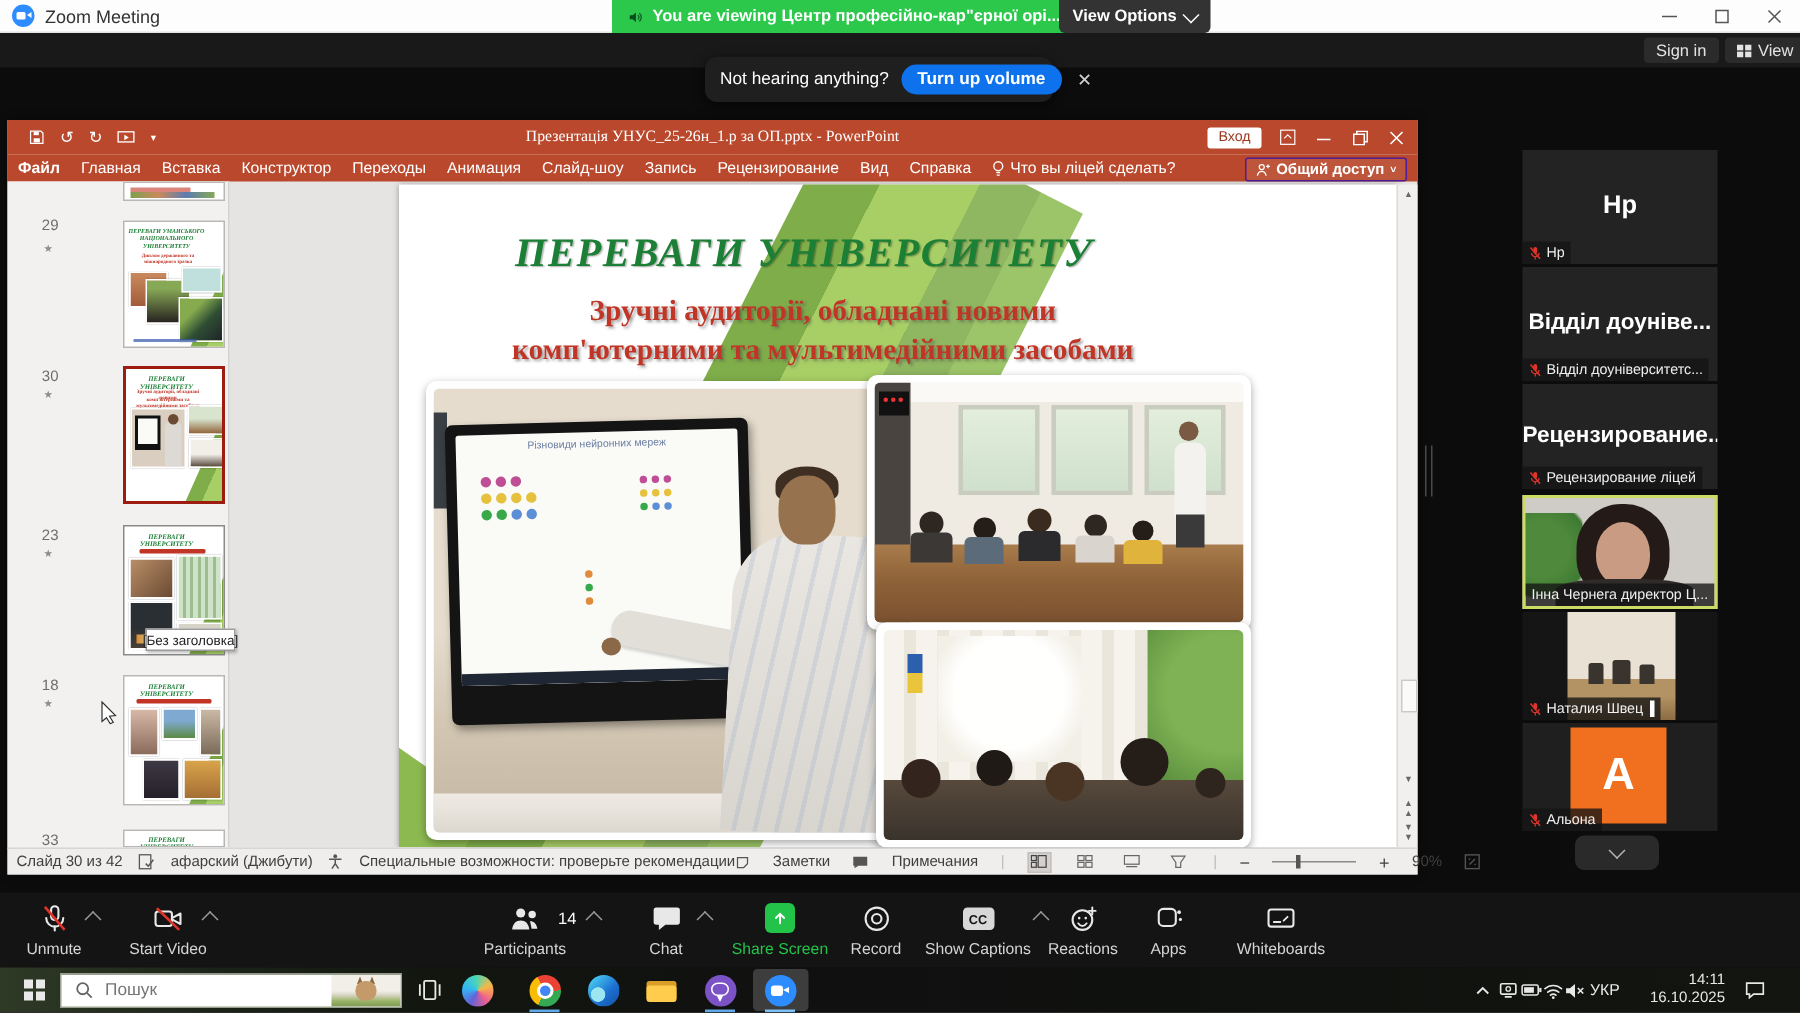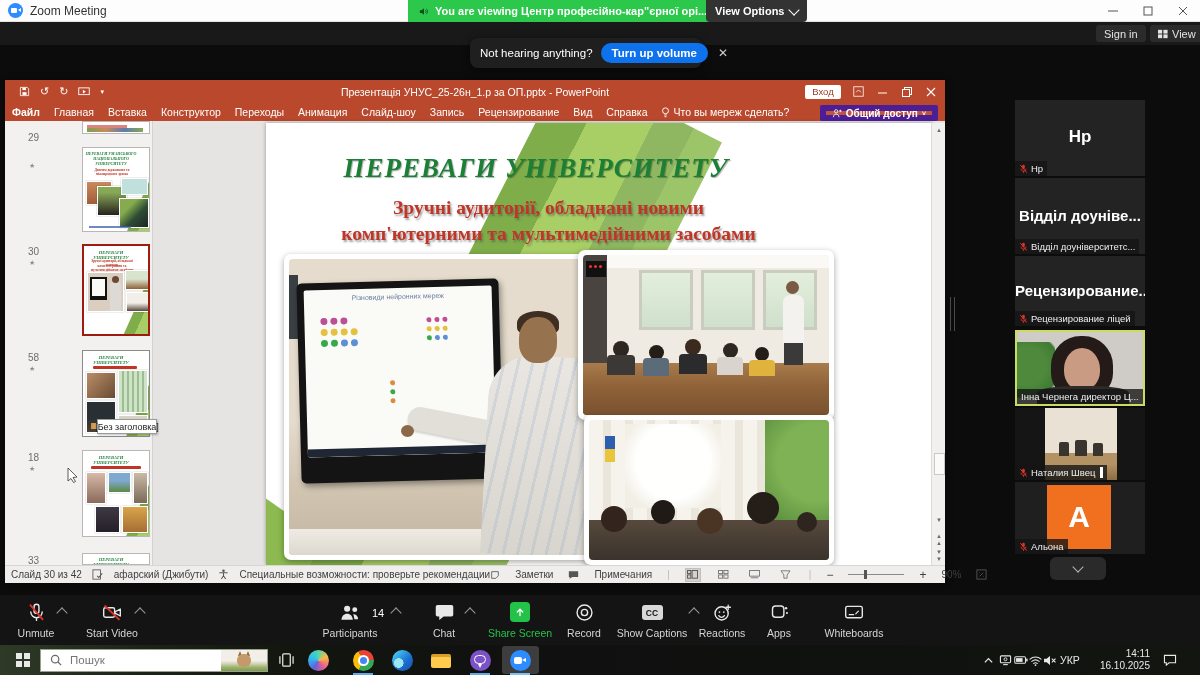--- a/index.html
+++ b/index.html
@@ -26,28 +26,28 @@
   
   .toast{position:absolute;left:470px;top:38px;width:232px;height:30px;background:#1f1f1f;border-radius:8px;display:flex;align-items:center;gap:8px;padding:0 10px;box-shadow:0 2px 8px rgba(0,0,0,.6);z-index:40;}
   .toast .msg{color:#fff;font-size:11.5px;white-space:nowrap;}
   .toast .action{background:#0E72ED;color:#fff;font-size:11.5px;font-weight:bold;border-radius:14px;padding:4px 11px;white-space:nowrap;}
   .toast .x{color:#cfcfcf;font-size:12px;margin-left:2px;}
 
   
   .ppt-window{position:absolute;left:5px;top:80px;width:940px;height:503px;background:#E6E4E2;box-shadow:0 0 6px rgba(0,0,0,.5);}
   .ppt-titlebar{position:absolute;left:0;top:0;width:940px;height:23px;background:#B9482C;display:flex;align-items:center;color:#fff;}
   .qat{display:flex;align-items:center;gap:10px;padding-left:14px;font-size:11px;color:#fff;}
-  .ppt-title{position:absolute;left:280px;width:380px;text-align:center;font-size:10.5px;color:#fff;white-space:nowrap;}
+  .ppt-title{position:absolute;left:280px;width:380px;text-align:center;font-size:10.5px;color:#fff;white-space:nowrap;font-family:Liberation Serif, serif;}
   .vhod{position:absolute;left:800px;top:4.5px;width:36px;height:14px;background:#fff;color:#9c3a22;font-size:9.5px;display:flex;align-items:center;justify-content:center;border-radius:2px;}
   .ppt-ctl{position:absolute;top:0;height:23px;width:27px;display:flex;align-items:center;justify-content:center;}
   .ppt-tabrow{position:absolute;left:0;top:23px;width:940px;height:18px;background:#B9482C;display:flex;align-items:center;color:#fff;font-size:10.5px;}
   .ptab{padding:0 7px;white-space:nowrap;}
   .ptab.file{font-weight:bold;}
   .tellme{display:flex;align-items:center;gap:4px;padding:0 6px;white-space:nowrap;}
-  .share-doc{position:absolute;right:7px;top:2px;height:16px;border:6px solid #4c1d95;border-radius:2px;display:flex;align-items:center;gap:4px;padding:0 6px;font-size:10px;font-weight:bold;color:#fff;background:rgba(255,255,255,.08);}
+  .share-doc{position:absolute;right:7px;top:2px;height:16px;border:1px solid #4c1d95;border-radius:2px;display:flex;align-items:center;gap:4px;padding:0 6px;font-size:10px;font-weight:bold;color:#fff;background:rgba(255,255,255,.08);}
 
   
   .thumb-panel{position:absolute;left:0;top:41px;width:148px;height:444px;background:#F3F1EF;border-right:1px solid #D4D2D0;overflow:hidden;}
   .tnum{position:absolute;left:10px;width:24px;text-align:right;font-size:10px;color:#6d6d6d;}
   .tstar{position:absolute;left:24px;font-size:7px;color:#8d8d8d;}
   .thumb{position:absolute;left:77px;width:68px;background:#fff;border:1px solid #b9b7b5;overflow:hidden;}
   .thumb .gband{position:absolute;top:-6px;right:-14px;width:22px;height:120px;transform:rotate(24deg);background:linear-gradient(90deg,#7FAD49 0 45%,#A8CF66 45%);}
   .mini-title{position:absolute;left:2px;right:12px;text-align:center;font-family:"Liberation Serif",serif;font-weight:bold;font-style:italic;color:#1B7F35;font-size:4px;line-height:5px;}
   .mini-red{position:absolute;left:2px;right:10px;text-align:center;font-family:"Liberation Serif",serif;font-weight:bold;color:#C13526;font-size:3.4px;line-height:4.2px;}
   .redbar{position:absolute;height:3px;background:#C13526;border-radius:1px;}
@@ -285,41 +285,41 @@
       <span class="ptab">Запись</span>
       <span class="ptab">Рецензирование</span>
       <span class="ptab">Вид</span>
       <span class="ptab">Справка</span>
       <div class="tellme">
         <svg width="9" height="11" viewBox="0 0 10 13">
             <circle cx="5" cy="4.5" r="3.5" fill="none" stroke="#fff" stroke-width="1.1"></circle>
             <line x1="3.5" y1="9.5" x2="6.5" y2="9.5" stroke="#fff" stroke-width="1.1"></line>
             <line x1="3.8" y1="11.5" x2="6.2" y2="11.5" stroke="#fff" stroke-width="1.1"></line>
           </svg>
-        <span>Что вы мереж сделать?</span>
+        <span>Что вы ліцей сделать?</span>
       </div>
       <div class="share-doc">
         <svg width="10" height="10" viewBox="0 0 12 12">
             <circle cx="5" cy="4" r="2" fill="none" stroke="#fff" stroke-width="1"></circle>
             <path d="M1.5 11c.4-2.4 1.8-3.6 3.5-3.6S8.1 8.6 8.5 11" fill="none" stroke="#fff" stroke-width="1"></path>
             <path d="M8.5 3.5h3M10 2v3" stroke="#fff" stroke-width="1"></path>
           </svg>
         <span>Общий доступ</span>
         <span style="font-size:7px">˅</span>
       </div>
     </div>
 
     <div class="thumb-panel">
 
       <div class="thumb" style="top:0;height:13px">
         <div style="position:absolute;left:4px;top:3px;width:40px;height:3px;background:#C13526;opacity:.6"></div>
         <div style="position:absolute;left:4px;bottom:1px;width:56px;height:4px;background:linear-gradient(90deg,#7FA04F,#C98A5C,#5C7DB0,#87A855)"></div>
       </div>
 
-      <div class="tnum" style="top:11px">29</div>
+      <div class="tnum" style="top:24px">29</div>
       <div class="tstar" style="top:41px">★</div>
       <div class="thumb" style="top:26px;height:85px">
         <div class="gband"></div>
         <div class="mini-title" style="top:3px">ПЕРЕВАГИ УМАНСЬКОГО НАЦІОНАЛЬНОГО УНІВЕРСИТЕТУ</div>
         <div class="mini-red" style="top:20px">Диплом державного та міжнародного зразка</div>
         <div class="ph" style="left:3px;top:33px;width:26px;height:24px;background:linear-gradient(180deg,#C98A5C,#A15C3B)"></div>
         <div class="ph" style="left:14px;top:38px;width:30px;height:30px;background:linear-gradient(180deg,#87A855 20%,#27221F)"></div>
         <div class="ph" style="left:38px;top:30px;width:27px;height:17px;background:#BFE0DC"></div>
         <div class="ph" style="left:36px;top:50px;width:30px;height:30px;background:linear-gradient(135deg,#86AB4F 30%,#2E4D33 60%,#1F2429)"></div>
         <div style="position:absolute;left:6px;bottom:3px;width:42px;height:2.5px;background:#3355AA;opacity:.7"></div>
@@ -335,21 +335,21 @@
         <div class="ph" style="left:3px;top:26px;width:37px;height:40px;background:#D9CEBF">
           <div style="position:absolute;left:2px;top:4px;width:17px;height:23px;background:#111"></div>
           <div style="position:absolute;left:4px;top:6px;width:13px;height:17px;background:#FAFAF7"></div>
           <div style="position:absolute;left:22px;top:8px;width:11px;height:30px;background:#DDD9D4;border-radius:4px 4px 0 0"></div>
           <div style="position:absolute;left:24px;top:3px;width:7px;height:7px;background:#6B4A33;border-radius:50%"></div>
         </div>
         <div class="ph" style="left:41px;top:24px;width:24px;height:20px;background:linear-gradient(180deg,#D8E4CE 45%,#8F6238)"></div>
         <div class="ph" style="left:42px;top:46px;width:23px;height:20px;background:linear-gradient(180deg,#F2EFE8 55%,#57493C)"></div>
       </div>
 
-      <div class="tnum" style="top:231px">58</div>
+      <div class="tnum" style="top:231px">23</div>
       <div class="tstar" style="top:244px">★</div>
       <div class="thumb" style="top:229px;height:87px;border-color:#8a8a8a">
         <div class="gband"></div>
         <div class="mini-title" style="top:4px;font-size:4.5px">ПЕРЕВАГИ УНІВЕРСИТЕТУ</div>
         <div class="redbar" style="left:10px;top:15px;width:44px"></div>
         <div class="ph" style="left:3px;top:21px;width:30px;height:27px;background:linear-gradient(135deg,#B98E68,#6B4B33)"></div>
         <div class="ph" style="left:35px;top:19px;width:30px;height:43px;background:repeating-linear-gradient(90deg,#CFE3C8 0 3px,#9DBE90 3px 5px)"></div>
         <div class="ph" style="left:3px;top:50px;width:30px;height:32px;background:linear-gradient(180deg,#2A2F33 55%,#4A4038)">
           <div style="position:absolute;left:4px;bottom:3px;width:20px;height:6px;background:linear-gradient(90deg,#D98E2B,#C9C4A8,#D98E2B)"></div>
         </div>

